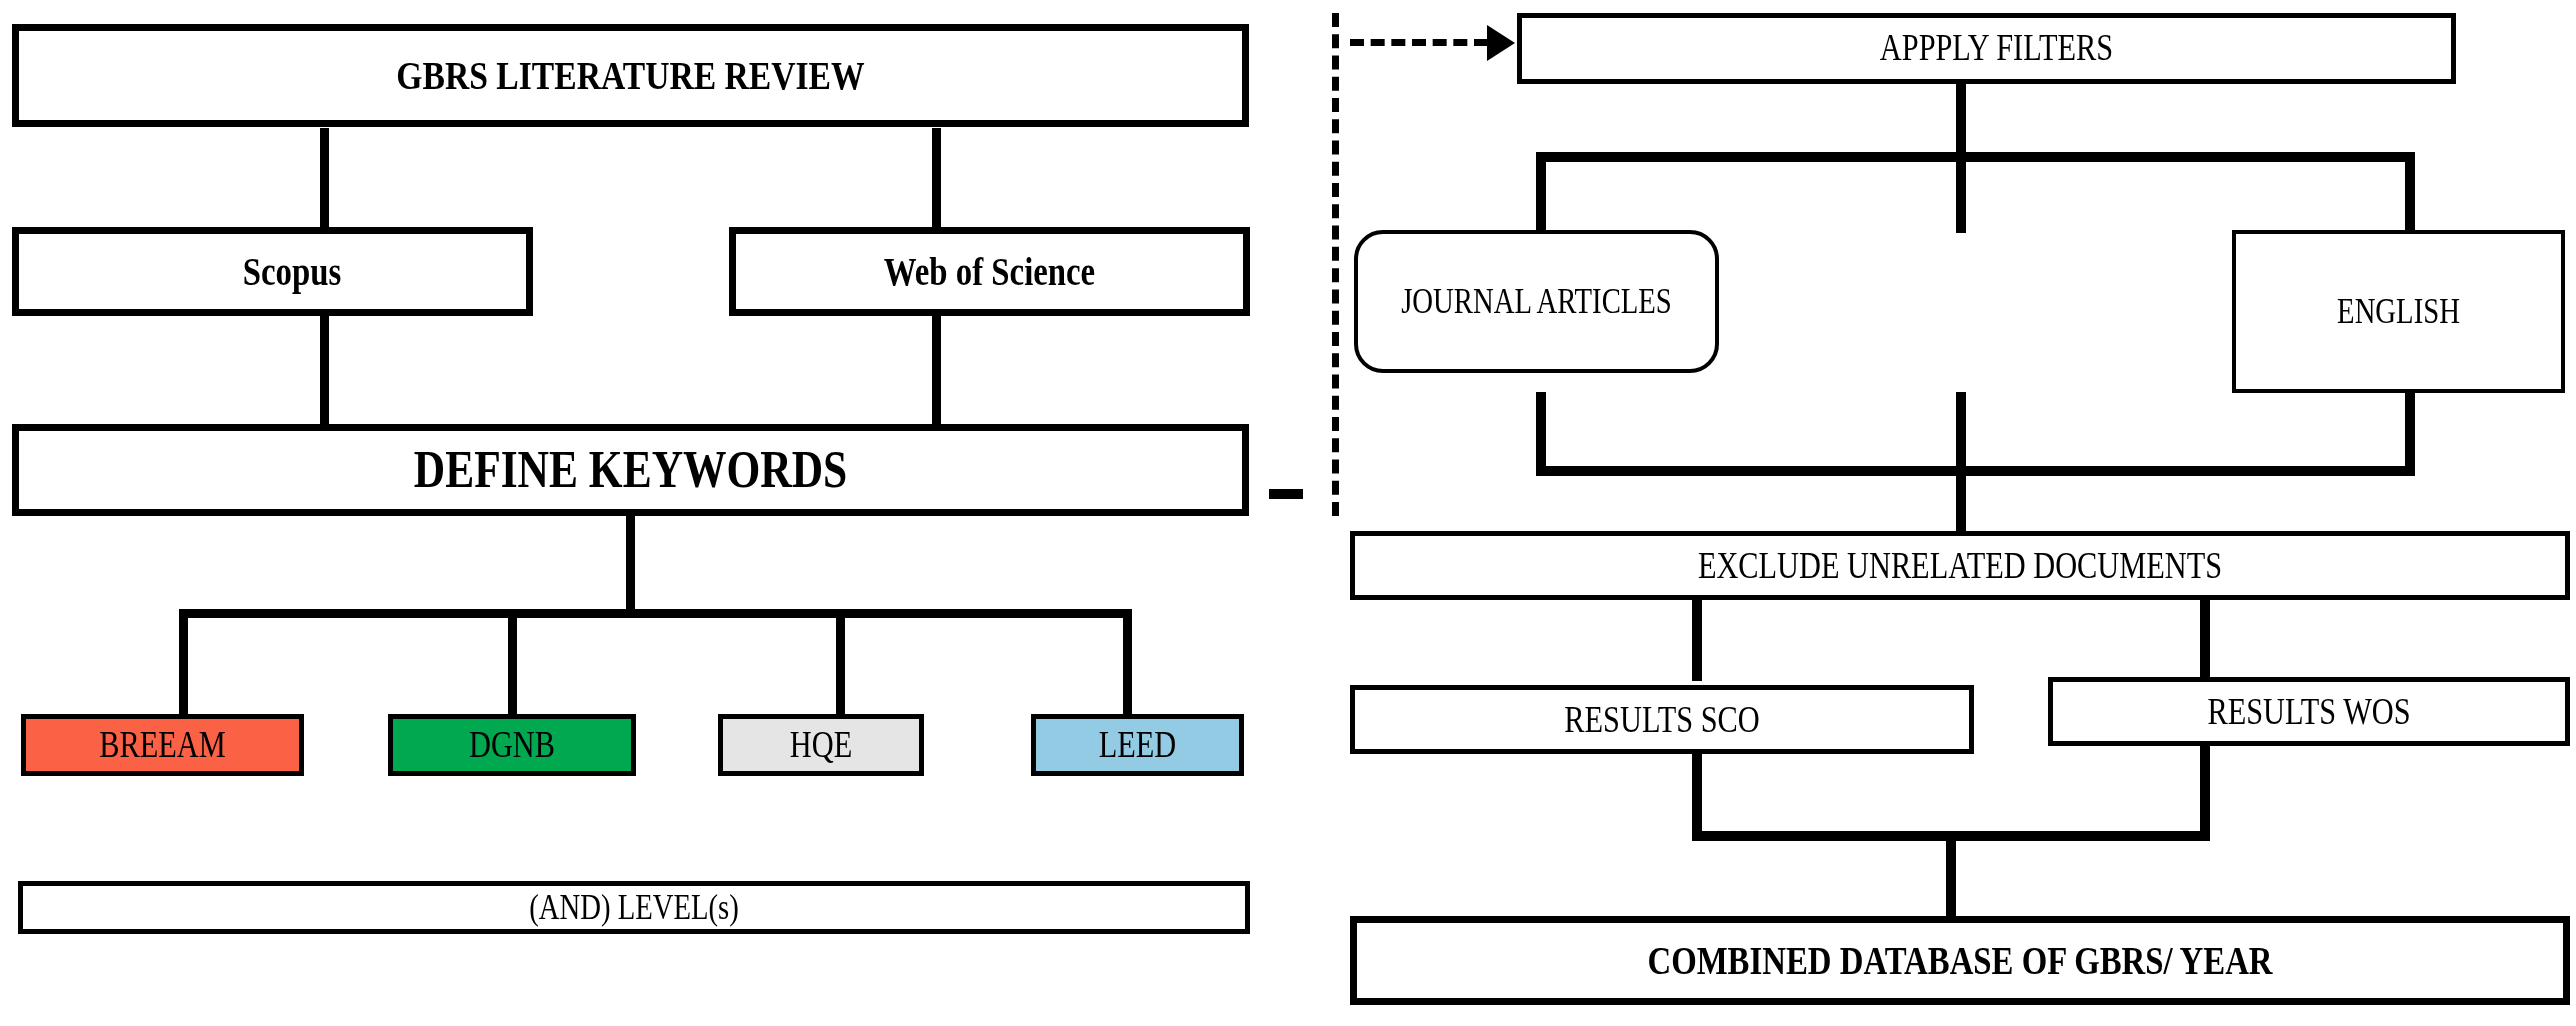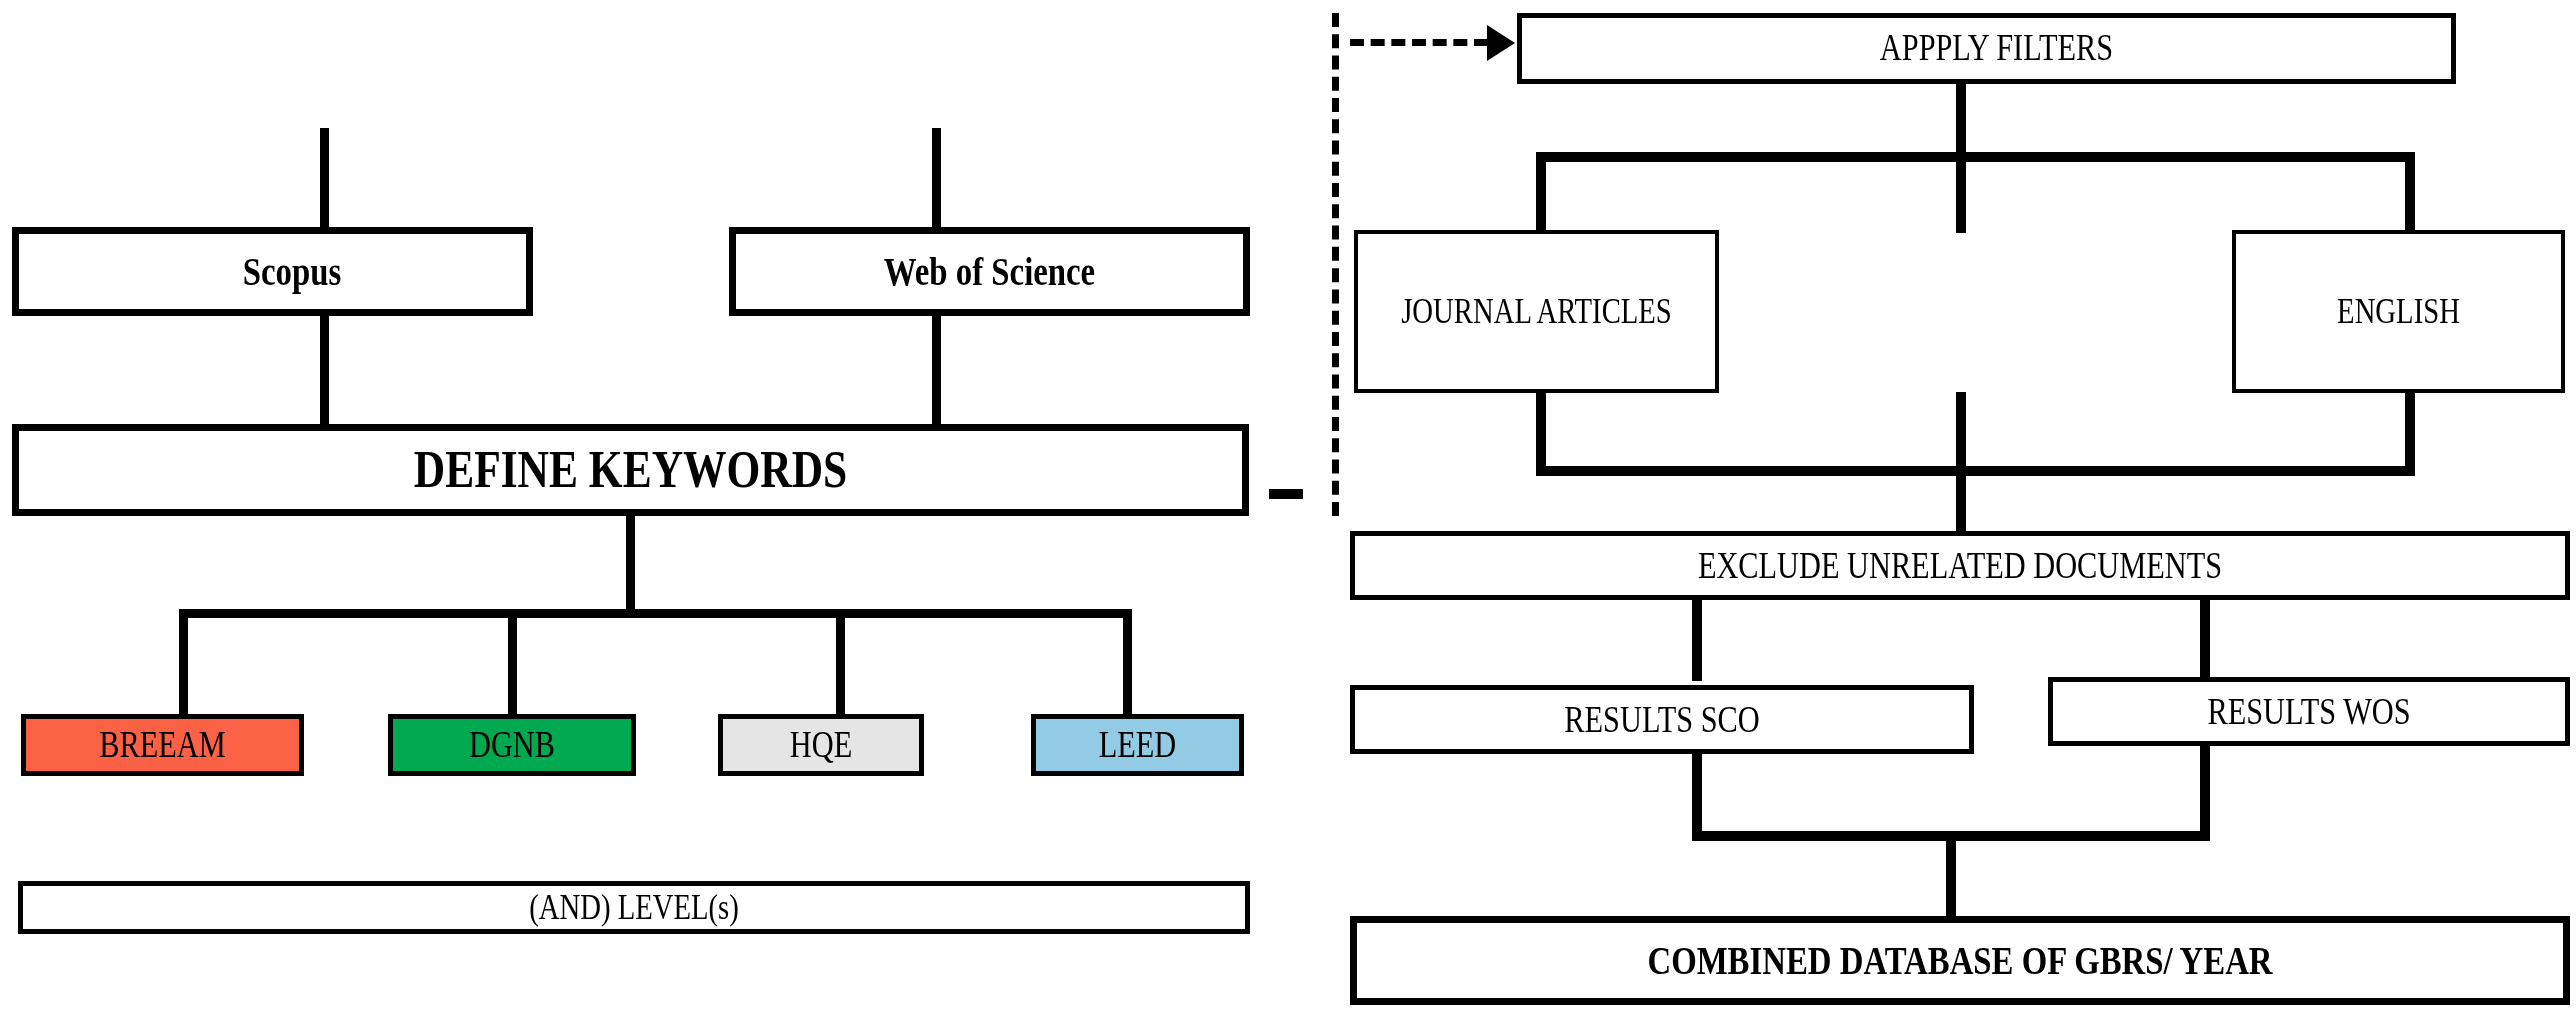--- a/index.html
+++ b/index.html
@@ -77,20 +77,23 @@
   }
 </style>
 </head>
 <body>
 
 <div id="canvas">
 
   <div class="conn" style="left:320px; top:128px; width:8.5px; height:103px;"></div>
   <div class="conn" style="left:932px; top:128px; width:8.5px; height:103px;"></div>
 
+  <div class="node thick bold" style="left:12px; top:24px; width:1237px; height:103px; font-size:41px;">
+    <span class="lbl">GBRS LITERATURE REVIEW</span>
+  </div>
 
   <div class="node thick bold" style="left:12px; top:227px; width:521px; height:89px; font-size:40px;padding-left:39px;">
     <span class="lbl">Scopus</span>
   </div>
 
   <div class="node thick bold" style="left:729px; top:227px; width:521px; height:89px; font-size:40px;">
     <span class="lbl">Web of Science</span>
   </div>
 
   <div class="conn" style="left:320px; top:314px; width:8.5px; height:113px;"></div>
@@ -137,21 +140,21 @@
   </div>
 
   <div class="conn" style="left:1956px; top:82px; width:10px; height:74px;"></div>
 
   <div class="conn" style="left:1536px; top:152px; width:879px; height:10px;"></div>
 
   <div class="conn" style="left:1536px; top:152px; width:10px; height:81px;"></div>
   <div class="conn" style="left:1956px; top:152px; width:10px; height:81px;"></div>
   <div class="conn" style="left:2405px; top:152px; width:10px; height:81px;"></div>
 
-  <div class="node wrap" style="left:1354px; top:230px; width:365px; height:163px; font-size:35px; border-width:4.3px;">
+  <div class="node wrap" style="left:1354px; top:230px; width:365px; height:143px; font-size:35px; border-width:4.3px;border-radius:29px;">
     <span class="lbl">JOURNAL ARTICLES</span>
   </div>
   <div class="node" style="left:2232px; top:230px; width:333px; height:163px; font-size:35px; border-width:4.3px;">
     <span class="lbl">ENGLISH</span>
   </div>
 
   <div class="conn" style="left:1536px; top:392px; width:10px; height:84px;"></div>
   <div class="conn" style="left:1956px; top:392px; width:10px; height:84px;"></div>
   <div class="conn" style="left:2405px; top:392px; width:10px; height:84px;"></div>
   <div class="conn" style="left:1536px; top:466px; width:879px; height:10px;"></div>

